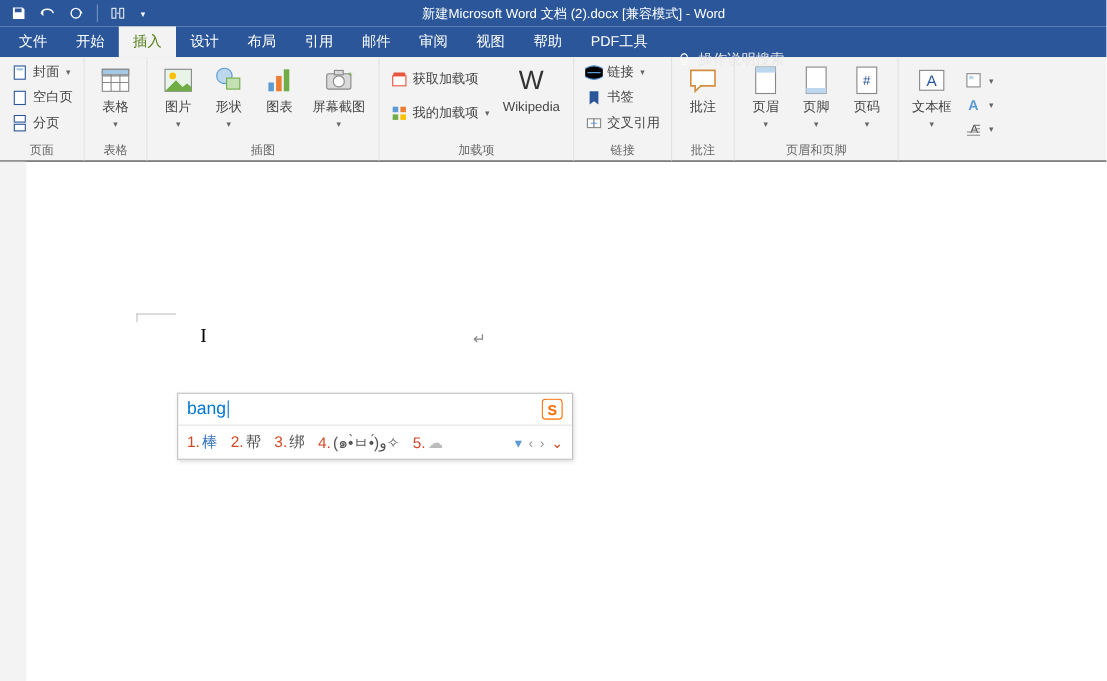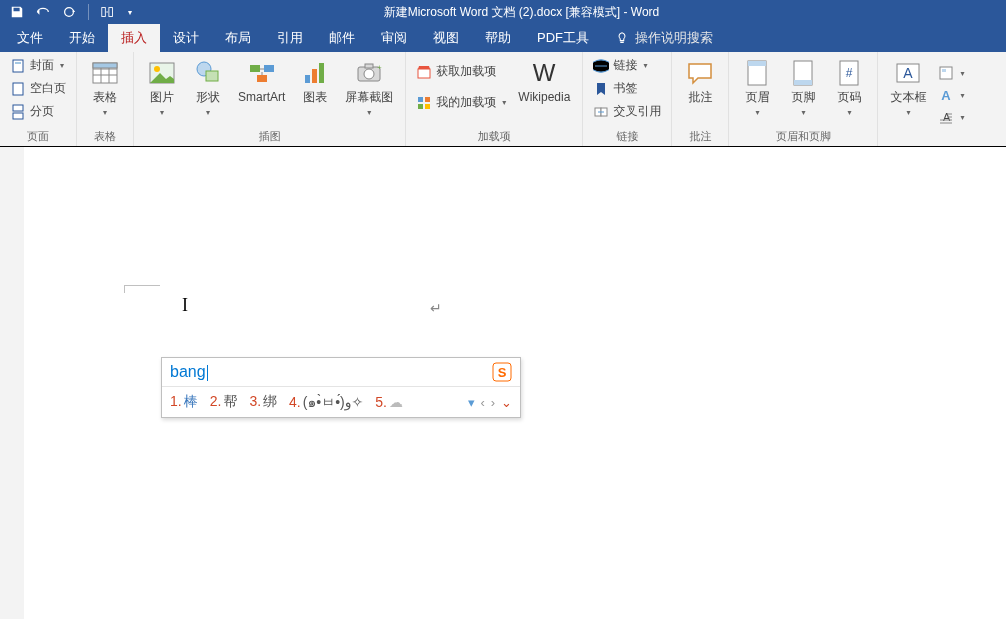--- a/index.html
+++ b/index.html
@@ -4,23 +4,23 @@
 <style>
 * { margin: 0; padding: 0; box-sizing: border-box; font-family: "Microsoft YaHei", "Segoe UI", sans-serif; }
 body { background: #fff; overflow: hidden; width: 1006px; height: 619px; }
 
 .titlebar { background: #2b579a; height: 24px; display: flex; align-items: center; color: #fff; font-size: 12px; }
 .qat { display: flex; align-items: center; gap: 4px; padding-left: 6px; }
 .qat-btn { width: 22px; height: 22px; display: flex; align-items: center; justify-content: center; cursor: pointer; color: #fff; }
 .qat-sep { width: 1px; height: 16px; background: rgba(255,255,255,0.35); margin: 0 4px; }
 .title-center { flex: 1; text-align: center; padding-right: 100px; }
 
-.tabbar { background: #2b579a; height: 28px; display: flex; align-items: flex-end; padding-left: 4px; }
+.tabbar { background: #2b579a; height: 28px; display: flex; padding-left: 4px; }
 .tab { padding: 5px 13px; color: #fff; font-size: 13px; cursor: pointer; height: 28px; display: flex; align-items: center; }
-.tab.active { background: #f3f3f3; color: #b91c1c; }
+.tab.active { background: #f3f3f3; color: #4d7c0f; }
 .tab.tell { display: flex; align-items: center; gap: 6px; color: #e8e8e8; margin-top: 16px; }
 
 .ribbon { background: #f3f3f3; height: 95px; display: flex; border-bottom: 1px solid #000000; }
 .group { display: flex; flex-direction: column; border-right: 1px solid #e1e1e1; padding: 3px 6px 2px; }
 .group-body { flex: 1; display: flex; align-items: flex-start; gap: 2px; }
 .group-label { text-align: center; font-size: 11px; color: #666; padding: 2px 0 0; }
 
 .small-btn-col { display: flex; flex-direction: column; gap: 2px; }
 .small-btn { display: flex; align-items: center; gap: 4px; padding: 2px 4px; font-size: 12px; color: #444; cursor: pointer; white-space: nowrap; }
 .small-btn .ic { width: 16px; height: 16px; display: inline-flex; align-items: center; justify-content: center; }
@@ -177,31 +177,20 @@
             <svg width="32" height="32" viewBox="0 0 32 32">
               <circle cx="12" cy="12" r="7" fill="#bdd7ee" stroke="#5b9bd5"></circle>
               <rect x="14" y="14" width="12" height="10" fill="#c5e0b4" stroke="#70ad47"></rect>
             </svg>
           </span>
         <span class="lbl"><span>形状</span><br><span class="dd">▾</span></span>
       </div>
       <div class="big-btn">
         <span class="ic-big">
             <svg width="32" height="32" viewBox="0 0 32 32">
-              <rect x="4" y="8" width="10" height="7" fill="#70ad47"></rect>
-              <rect x="18" y="8" width="10" height="7" fill="#5b9bd5"></rect>
-              <rect x="11" y="18" width="10" height="7" fill="#ed7d31"></rect>
-              <path stroke="#888" d="M14 12h4M16 15v3"></path>
-            </svg>
-          </span>
-        <span class="lbl">SmartArt</span>
-      </div>
-      <div class="big-btn">
-        <span class="ic-big">
-            <svg width="32" height="32" viewBox="0 0 32 32">
               <rect x="6" y="18" width="5" height="8" fill="#5b9bd5"></rect>
               <rect x="13" y="12" width="5" height="14" fill="#ed7d31"></rect>
               <rect x="20" y="6" width="5" height="20" fill="#70ad47"></rect>
             </svg>
           </span>
         <span class="lbl">图表</span>
       </div>
       <div class="big-btn">
         <span class="ic-big">
             <svg width="32" height="32" viewBox="0 0 32 32">

